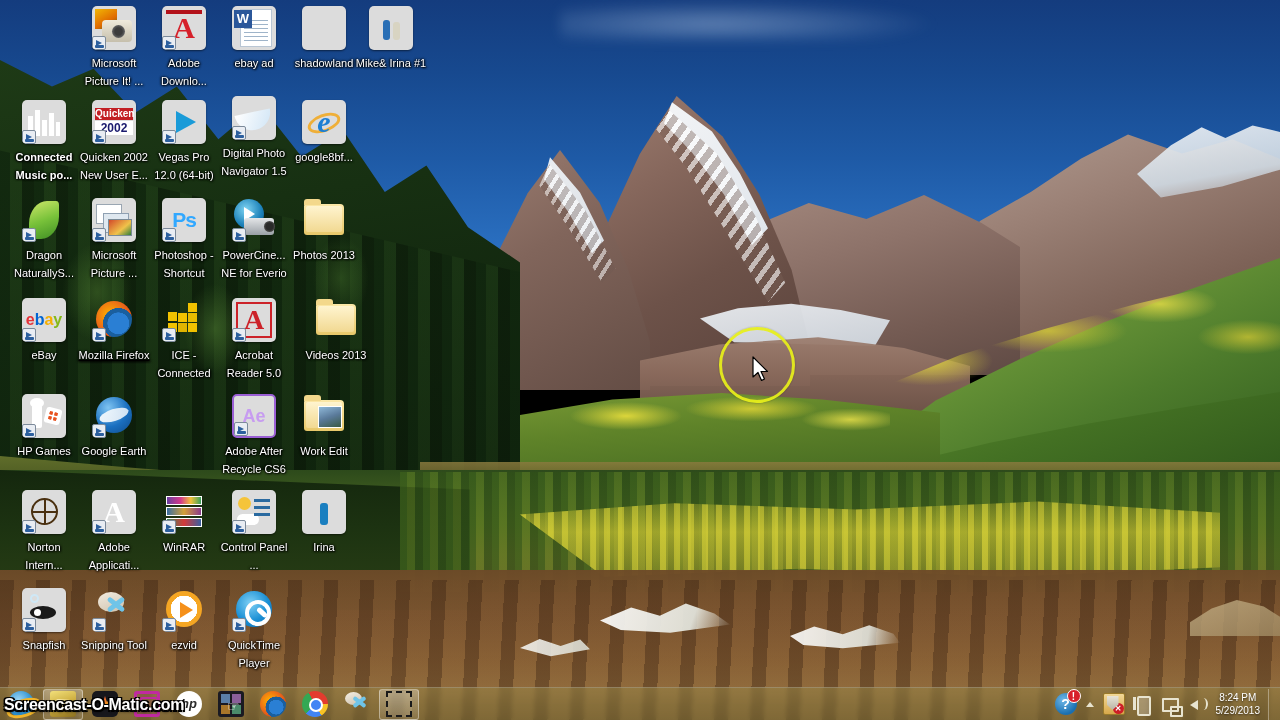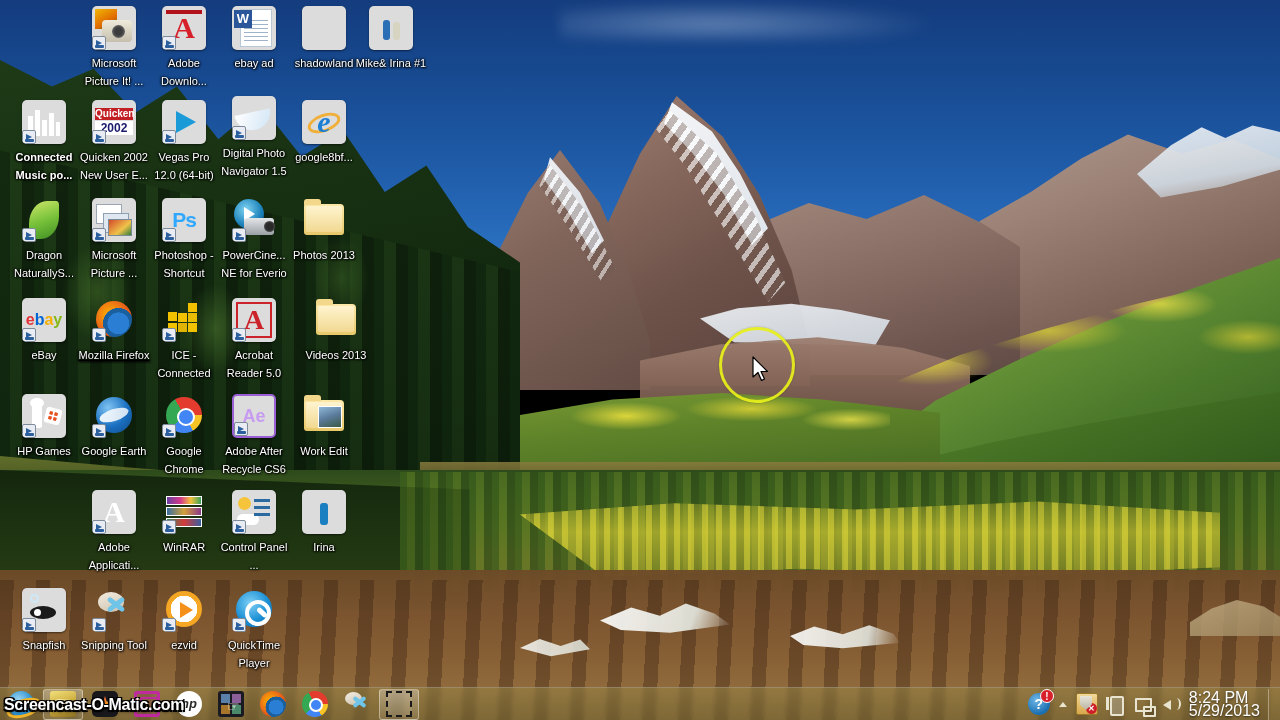--- a/index.html
+++ b/index.html
@@ -583,21 +583,21 @@
      border:2px solid #e8e4d0; border-radius:1px; }
   .tr-net:before{ content:""; position:absolute; left:11px; top:13px; width:9px; height:7px;
      border:2px solid #e8e4d0; border-radius:1px; background:rgba(0,0,0,.15); }
 
   .tr-vol:after{ content:""; position:absolute; left:3px; top:7px; width:0; height:0;
      border-top:5px solid transparent; border-bottom:5px solid transparent; border-right:8px solid #e8e4d0; }
   .tr-vol:before{ content:""; position:absolute; left:12px; top:5px; width:7px; height:12px;
      border-right:2px solid #e8e4d0; border-radius:0 50% 50% 0; }
 
   #clock{
-    color:#ffffff; font-size:16px; line-height:13px;
+    text-align:center; color:#ffffff; font-size:10px; line-height:13px;
     padding:0 8px 0 4px; text-shadow:0 1px 2px rgba(0,0,0,.6);
   }
   #show-desktop{ width:10px; height:31px; border-left:1px solid rgba(255,255,255,.35); }
 </style>
 </head>
 <body>
 
 <div id="wallpaper">
   <div class="wp-layer sky"></div>
   <div class="wp-layer cloud-wisp"></div>
@@ -721,32 +721,32 @@
       </span><span class="cap">Videos 2013</span></div>
     <div class="dicon" style="left: 78px; top: 394px;"><span class="glyph ico-gearth noback">
         <span class="g"></span>
         <span class="sc"></span>
       </span><span class="cap">Google Earth</span></div>
     <div class="dicon" style="left: 8px; top: 394px;"><span class="glyph ico-hpgames">
         <span class="pawn"></span>
         <span class="die"></span>
         <span class="sc"></span>
       </span><span class="cap">HP Games</span></div>
-    <div class="dicon" style="left: 148px; top: 394px;"><span class="glyph ico-chrome noback">
-        <span class="c"></span>
-        <span class="sc"></span>
-      </span><span class="cap">Google Chrome</span></div>
     <div class="dicon" style="left: 218px; top: 394px;"><span class="glyph ico-ae">
         <span class="t">Ae</span>
         <span class="sc"></span>
       </span><span class="cap">Adobe After Recycle CS6</span></div>
     <div class="dicon" style="left: 288px; top: 394px;"><span class="glyph ico-folder withpic noback">
         <span class="f"></span>
         <span class="pic"></span>
       </span><span class="cap">Work Edit</span></div>
+    <div class="dicon" style="left: 8px; top: 490px;"><span class="glyph ico-norton">
+        <span class="globe"></span>
+        <span class="sc"></span>
+      </span><span class="cap">Norton Intern...</span></div>
     <div class="dicon" style="left: 78px; top: 490px;"><span class="glyph ico-adobeapp">
         <span class="a">A</span>
         <span class="sc"></span>
       </span><span class="cap">Adobe Applicati...</span></div>
     <div class="dicon" style="left: 148px; top: 490px;"><span class="glyph ico-winrar noback">
         <span class="b1"></span>
         <span class="b2"></span>
         <span class="b3"></span>
         <span class="sc"></span>
       </span><span class="cap">WinRAR</span></div>

